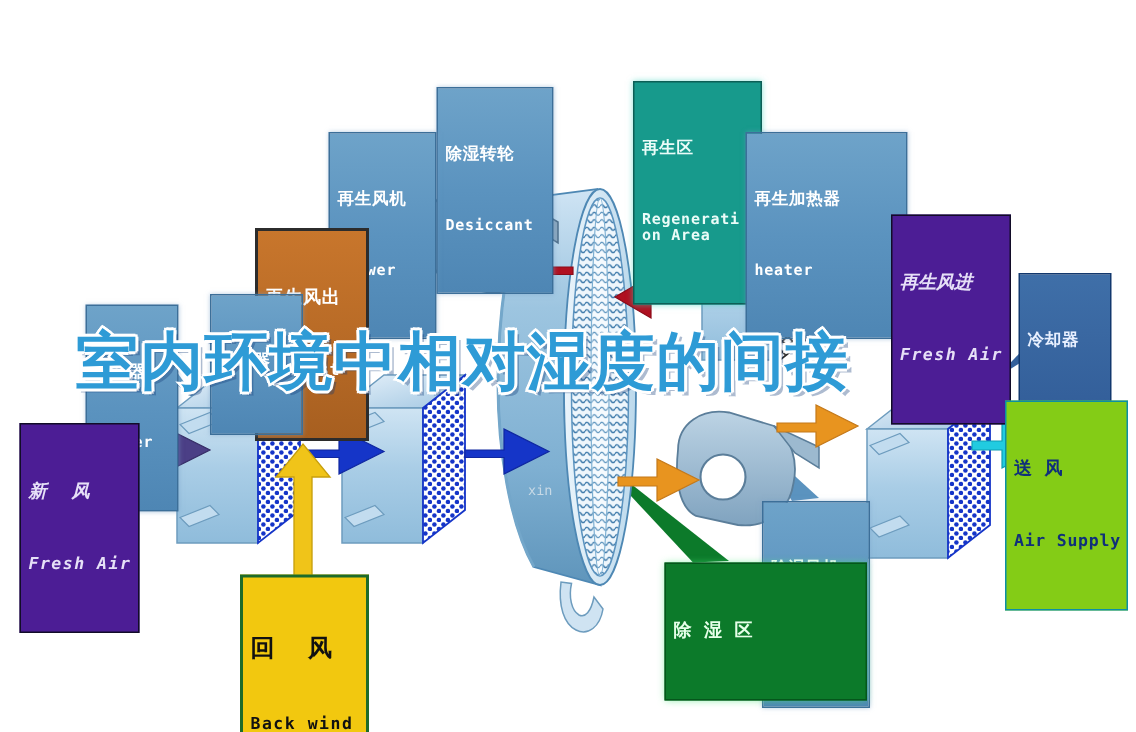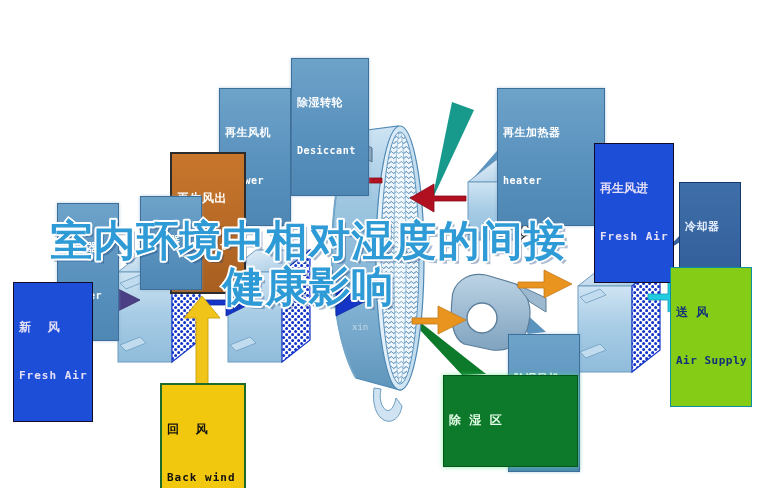--- a/index.html
+++ b/index.html
@@ -68,34 +68,35 @@
   .lbl-orange {
     background: linear-gradient(180deg,#c8762c 0%, #b76a26 55%, #a75f20 100%);
     border: 2px solid #2c2c2c;
     color: #ffffff;
   }
   .lbl-orange .cn { font-size: 12px; }
   .lbl-orange .en { font-size: 11px; }
 
   
   .lbl-purple {
-    background: #1d4ed8;
+    background: #4c1d95;
     border: 1px solid #120c28;
     color: #e6e0f7;
+    font-style: italic;
   }
   .lbl-purple .cn { font-size: 12px; letter-spacing: 10px; text-indent: 10px;}
   .lbl-purple .en { font-size: 11px; letter-spacing: 1px;}
 
   
   .lbl-yellow {
     background: #f2c80f;
     border: 2px solid #1d6b2a;
     color: #111111;
   }
-  .lbl-yellow .cn { font-size: 12px; letter-spacing: 14px; text-indent: 14px;}
+  .lbl-yellow .cn { font-size: 16px; letter-spacing: 14px; text-indent: 14px;}
   .lbl-yellow .en { font-size: 11px; letter-spacing: 1px;}
 
   
   .lbl-teal {
     background: #179a8c;
     border: 1px solid #0c5f56;
     color: #eafcf8;
     box-shadow: 0 0 4px rgba(60,210,190,.6);
   }
   .lbl-teal .cn { font-size: 11px; }
@@ -310,20 +311,25 @@
   <div class="label lbl-blue" style="left:291px; top:58px; width:78px;">
     <span class="cn">除湿转轮</span>
     <span class="en">Desiccant</span>
   </div>
 
   <div class="label lbl-blue" style="left:219px; top:88px; width:72px;">
     <span class="cn">再生风机</span>
     <span class="en">Blower</span>
   </div>
 
+  <div class="label lbl-teal" style="left:422px; top:54px; width:86px;">
+    <span class="cn">再生区</span>
+    <span class="en">Regenerati
+on Area</span>
+  </div>
 
   <div class="label lbl-blue" style="left:497px; top:88px; width:108px;">
     <span class="cn">再生加热器</span>
     <span class="en">heater</span>
   </div>
 
   <div class="label lbl-purple" style="left:594px; top:143px; width:80px;">
     <span class="cn" style="letter-spacing:0; text-indent:0;">再生风进</span>
     <span class="en">Fresh Air</span>
   </div>
@@ -366,16 +372,15 @@
     <span class="cn" style="letter-spacing:0;text-indent:0;">回    风</span>
     <span class="en">Back wind</span>
   </div>
 
   <div class="label lbl-green" style="left:443px; top:375px; width:135px;">
     <span class="cn" style="letter-spacing:0;text-indent:0;">除  湿  区</span>
   </div>
 
   <div id="overlay-title">
     <span class="line1">室内环境中相对湿度的间接</span>
-    <span class="line2">健康影响</span>
   </div>
 
 </div>
 
 </body></html>

